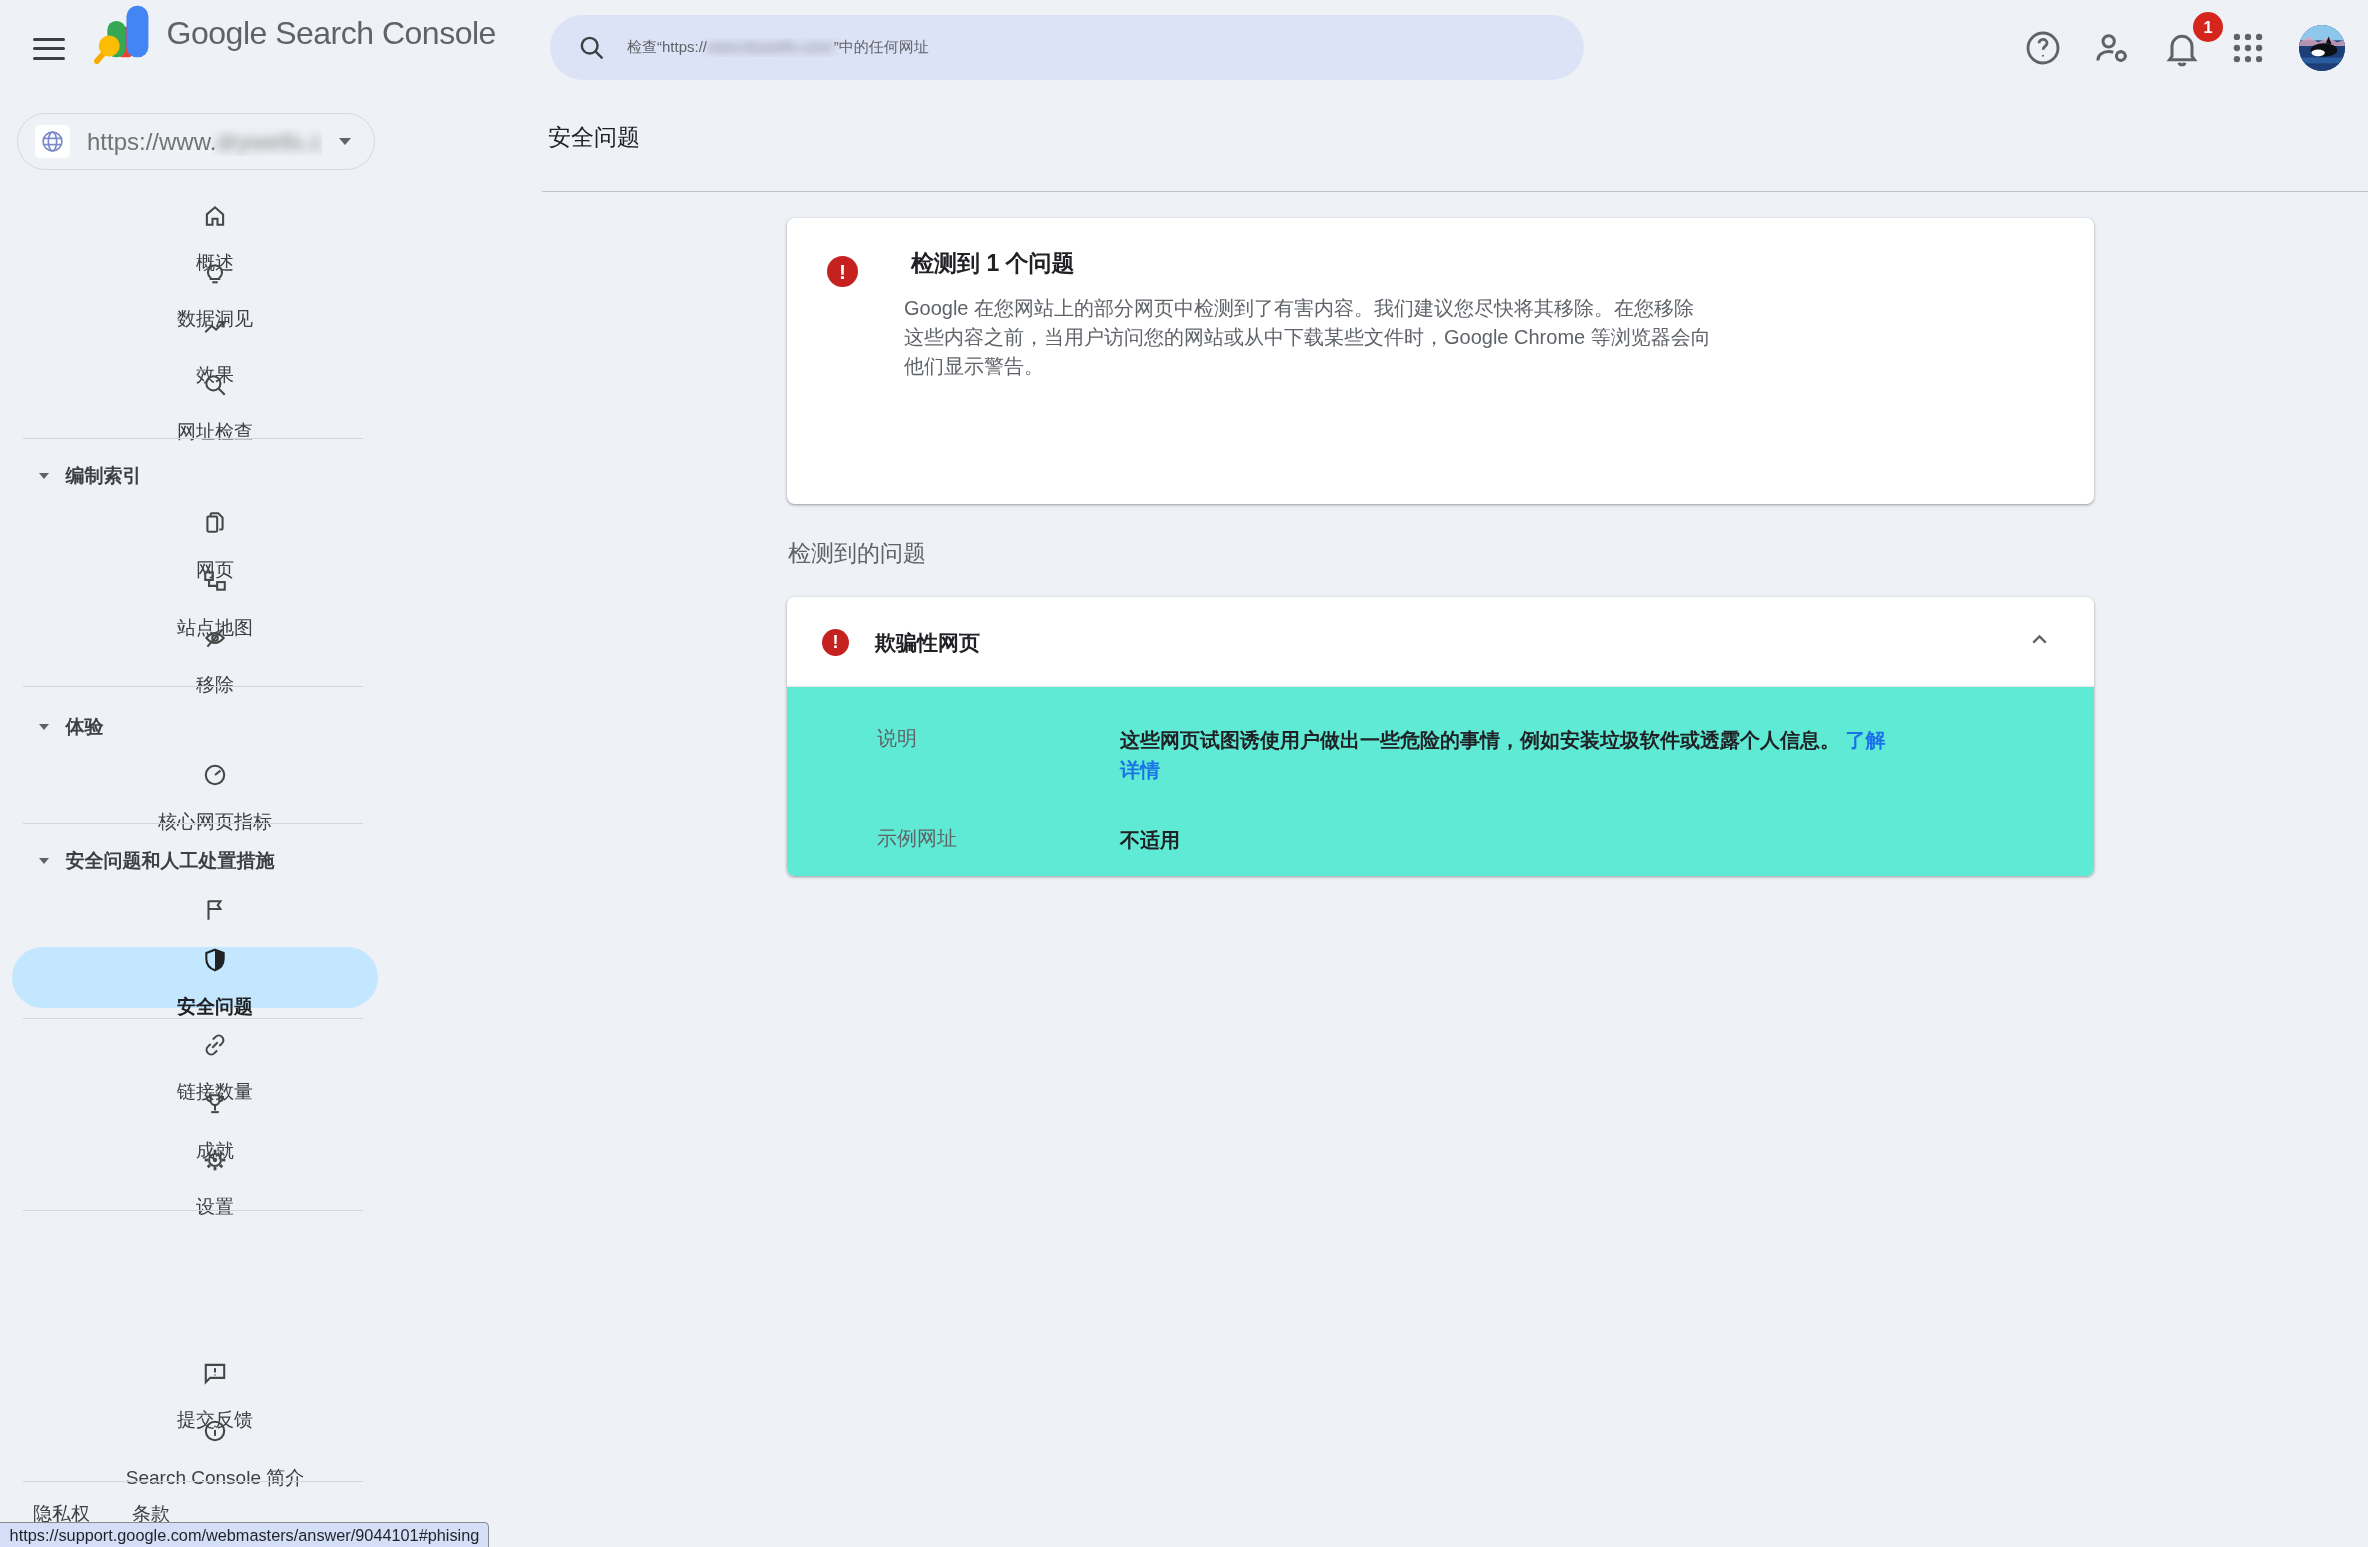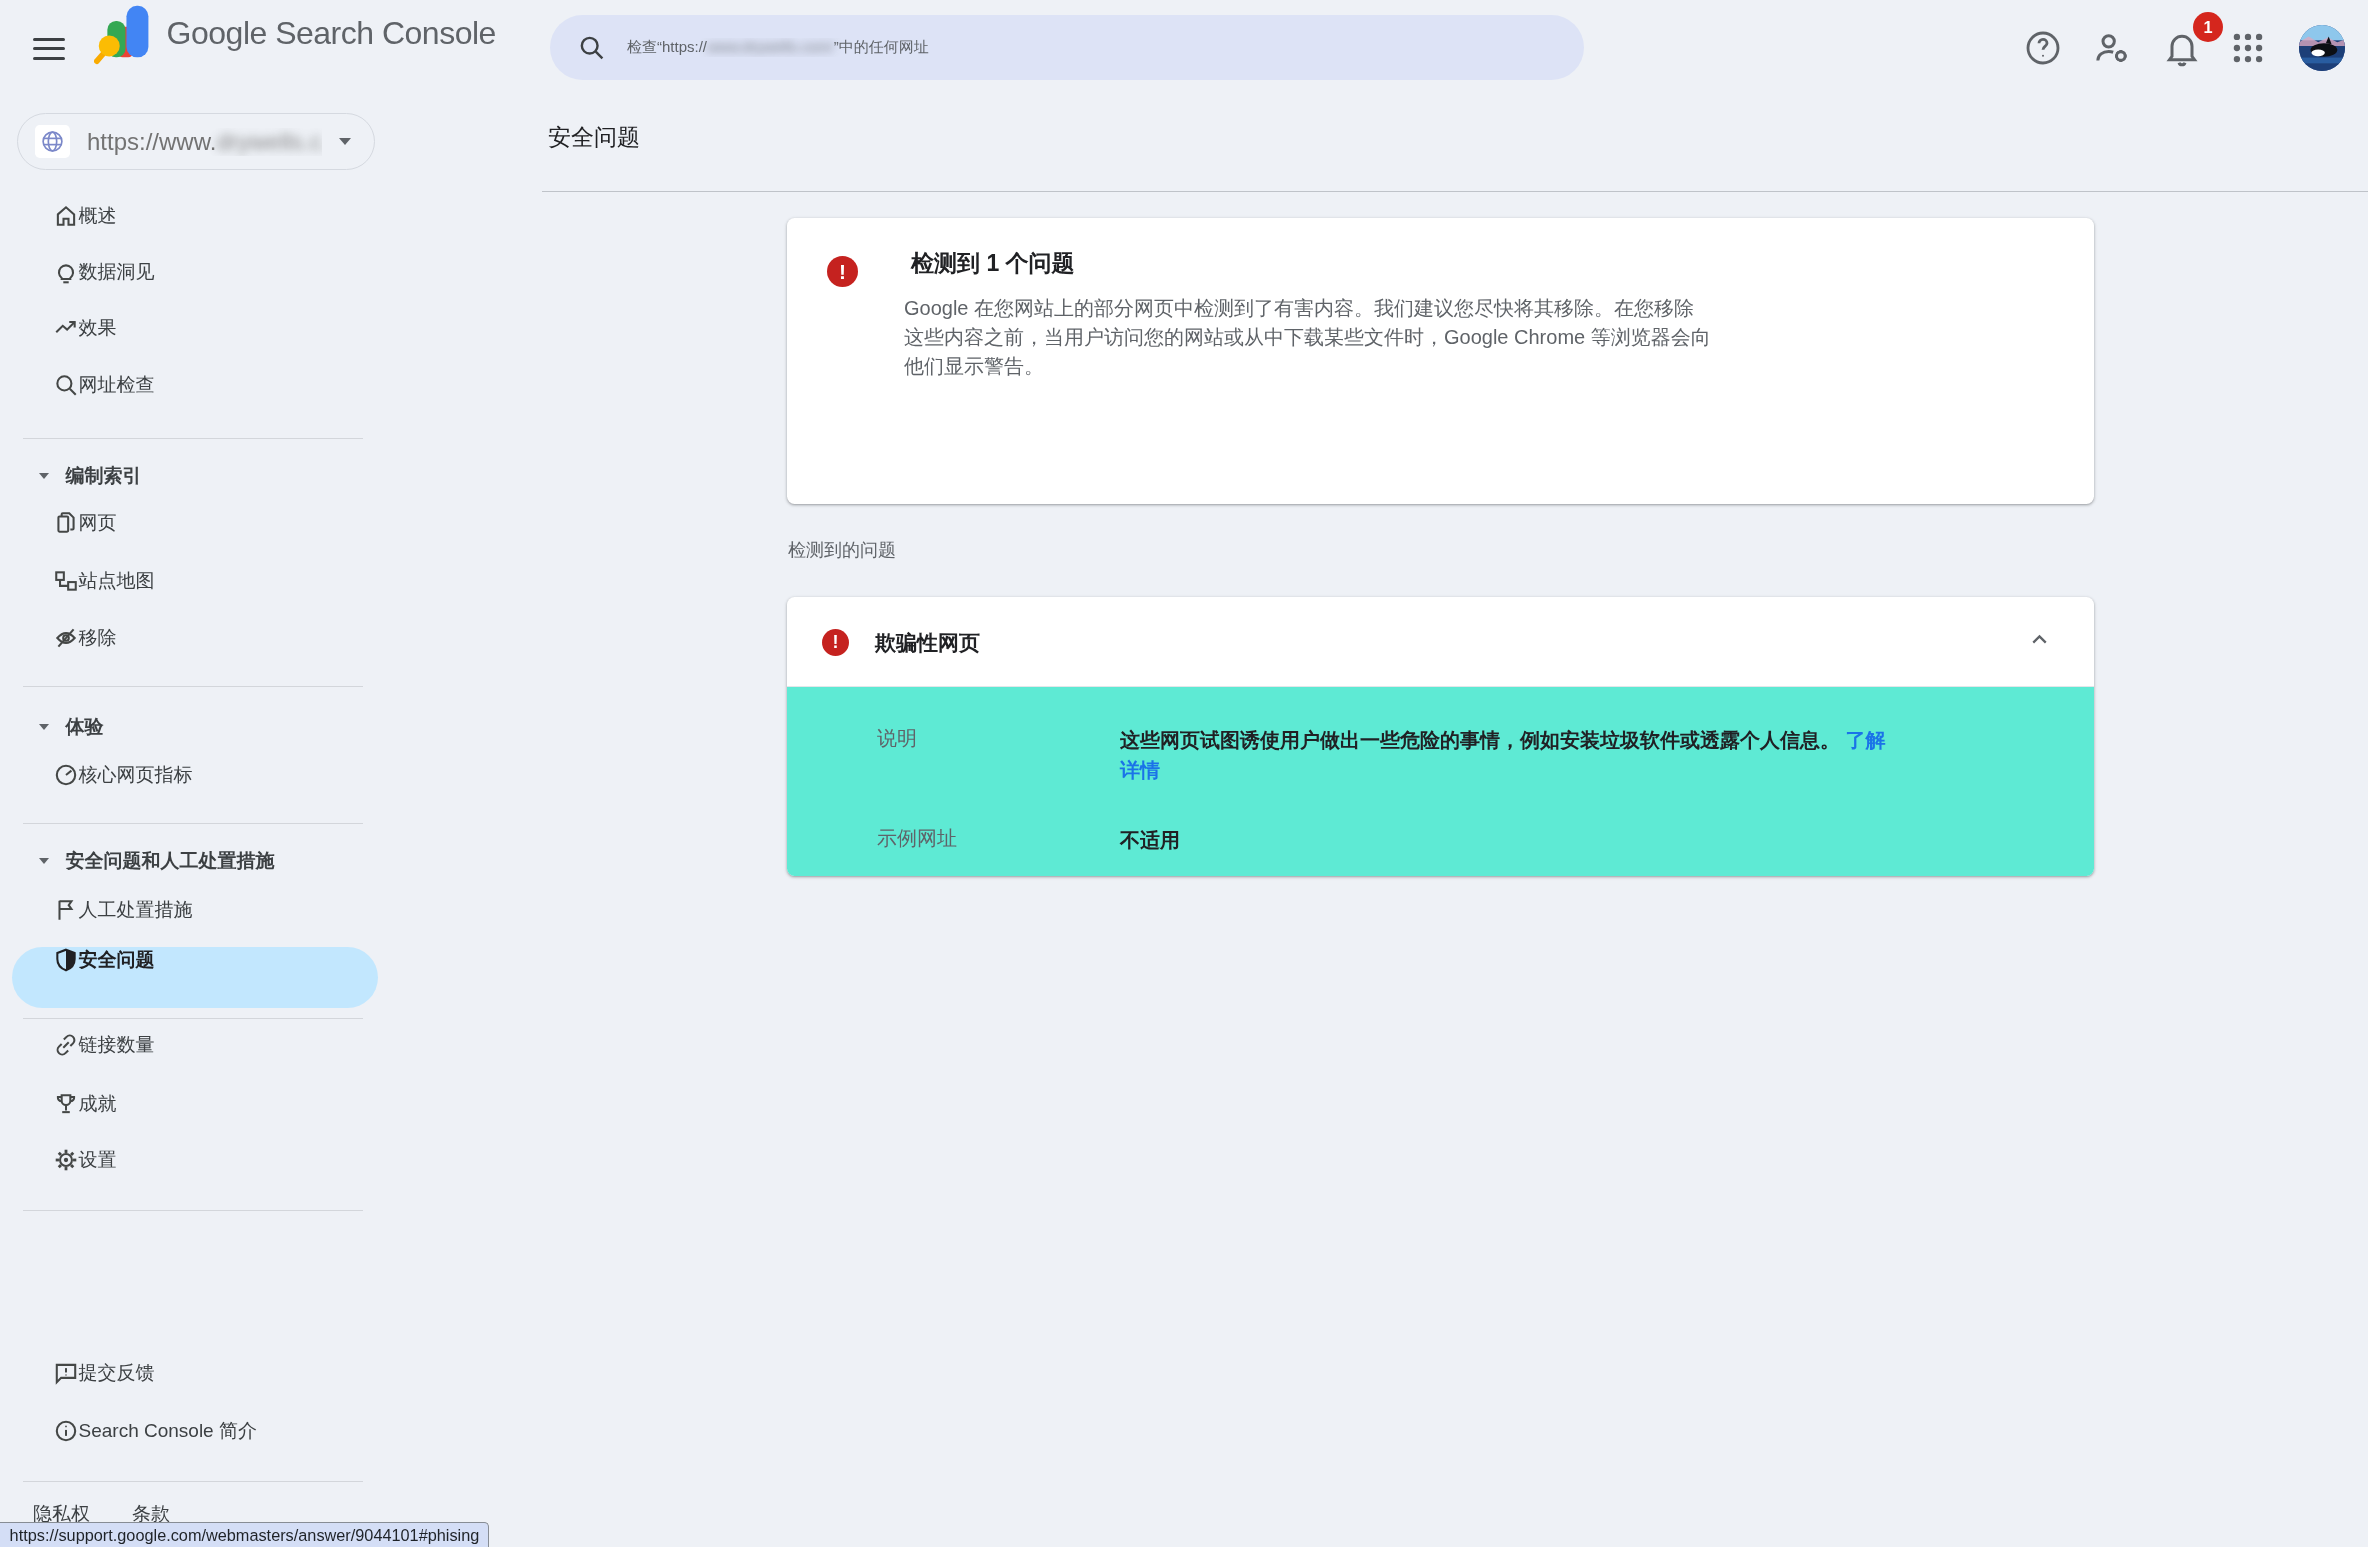--- a/index.html
+++ b/index.html
@@ -18,21 +18,21 @@
   .redacted{filter:blur(4.8px);opacity:.85;}
   .top-btn{background:none;border:none;padding:0;cursor:pointer;width:42px;height:42px;display:flex;align-items:center;justify-content:center;}
   .badge{left:2193px;top:12.4px;width:30px;height:30px;background:#d5261d;border-radius:50%;color:#fff;font-size:16.3px;display:flex;align-items:center;justify-content:center;font-weight:bold;}
   .avatar{left:2299px;top:25px;width:46px;height:46px;border-radius:50%;overflow:hidden;border:none;padding:0;cursor:pointer;background:#2a4f8f;}
 
   
   .property{left:17px;top:113px;width:358px;height:57px;border:1px solid #d5d9e0;border-radius:29px;display:flex;align-items:center;box-sizing:border-box;padding:0 23px 0 17px;gap:17px;background:#eef1f6;cursor:pointer;}
   .prop-globe{width:35px;height:33px;background:#fff;border-radius:4.8px;display:flex;align-items:center;justify-content:center;}
   .prop-url{font-size:24px;font-weight:normal;color:#737373;white-space:nowrap;flex:1;overflow:hidden;}
   .caret{width:0;height:0;border-left:6.7px solid transparent;border-right:6.7px solid transparent;border-top:7.6px solid #5f6368;}
-  .nav-row{left:11.5px;width:366px;height:46px;display:flex;padding-left:41px;box-sizing:border-box;border-radius:23px;cursor:pointer;}
+  .nav-row{left:11.5px;width:366px;height:46px;display:flex;align-items:center;padding-left:41px;gap:21px;box-sizing:border-box;border-radius:23px;cursor:pointer;flex-direction:column;}
   .nav-row .lab{font-size:19px;color:#3c4043;white-space:nowrap;}
   .nav-row.sel{height:61px;border-radius:31px;background:#c2e7fe;}
   .nav-row.sel .lab{color:#202124;font-weight:bold;}
   .nav-sec{left:11.5px;width:366px;height:42px;display:flex;align-items:center;padding-left:27px;gap:17px;box-sizing:border-box;cursor:pointer;}
   .nav-sec .lab{font-size:19px;color:#3c4043;font-weight:bold;white-space:nowrap;}
   .sdiv{left:23px;width:340px;height:1px;background:#d3d6db;}
   .privacy-row{left:33px;top:1501px;display:flex;gap:42px;font-size:19px;color:#3c4043;}
   .privacy-row span{cursor:pointer;}
 
   
@@ -41,21 +41,21 @@
   .card{background:#fff;border-radius:7.6px;box-shadow:0 1px 1.9px rgba(60,64,67,.3),0 1px 2.9px 1px rgba(60,64,67,.15);}
   .card1{left:787px;top:218px;width:1307px;height:286px;}
   .err-badge{background:#c5221f;color:#fff;border-radius:50%;display:flex;align-items:center;justify-content:center;font-weight:bold;}
   .err-big{position:absolute;left:40px;top:38px;width:31px;height:31px;font-size:21px;}
   .alert-title{position:absolute;left:117px;top:23px;font-size:23px;color:#202124;font-weight:bold;margin:7px;}
   .alert-body{position:absolute;left:117px;top:76px;width:808px;font-size:20px;line-height:29px;color:#5f6368;margin:0;}
   .card-divider{position:absolute;left:0;width:100%;height:1px;background:#e4e6e9;}
   .alert-actions{position:absolute;right:21px;top:428px;display:flex;align-items:center;gap:46px;}
   .text-btn{background:none;border:none;font-size:20px;color:#5f6368;cursor:pointer;padding:7.6px 9.6px;}
   .primary-btn{background:#475a63;color:#fff;border:none;border-radius:7.6px;font-size:20px;font-weight:bold;padding:0 25px;height:51px;cursor:pointer;}
-  .issues-label{left:788px;top:538px;font-size:18px;color:#5f6368;}
+  .issues-label{left:788px;top:538px;font-size:23px;color:#5f6368;}
   .card2{left:787px;top:597px;width:1307px;height:279px;}
   .issue-head{position:absolute;left:0;top:0;width:100%;height:89px;}
   .err-small{position:absolute;left:35px;top:32px;width:27px;height:27px;font-size:18px;}
   .issue-title{position:absolute;left:88px;top:32px;font-size:21px;color:#202124;font-weight:bold;}
   .chev-btn{position:absolute;right:34px;top:22px;background:none;border:none;cursor:pointer;padding:7.6px;}
   .issue-body{position:absolute;left:0;top:90px;width:100%;height:189px;background:#5eead4;border-radius:0 0 7.6px 7.6px;box-sizing:border-box;padding:38px 0 0 90px;}
   .detail-row{display:flex;margin-bottom:40px;}
   .detail-lbl{width:243px;font-size:20px;color:#5f6368;flex:none;}
   .detail-val{width:774px;font-size:20px;line-height:30px;color:#202124;font-weight:bold;}
   .detail-val.bold{font-weight:bold;}

